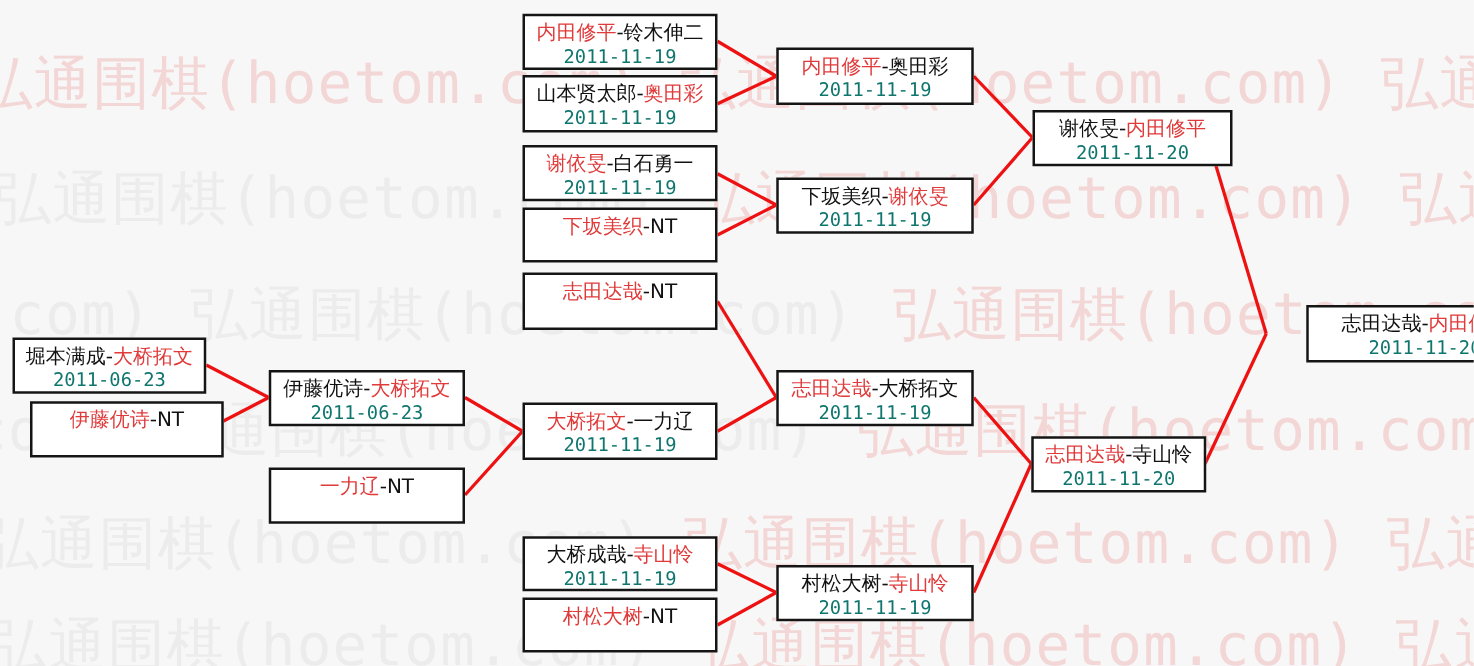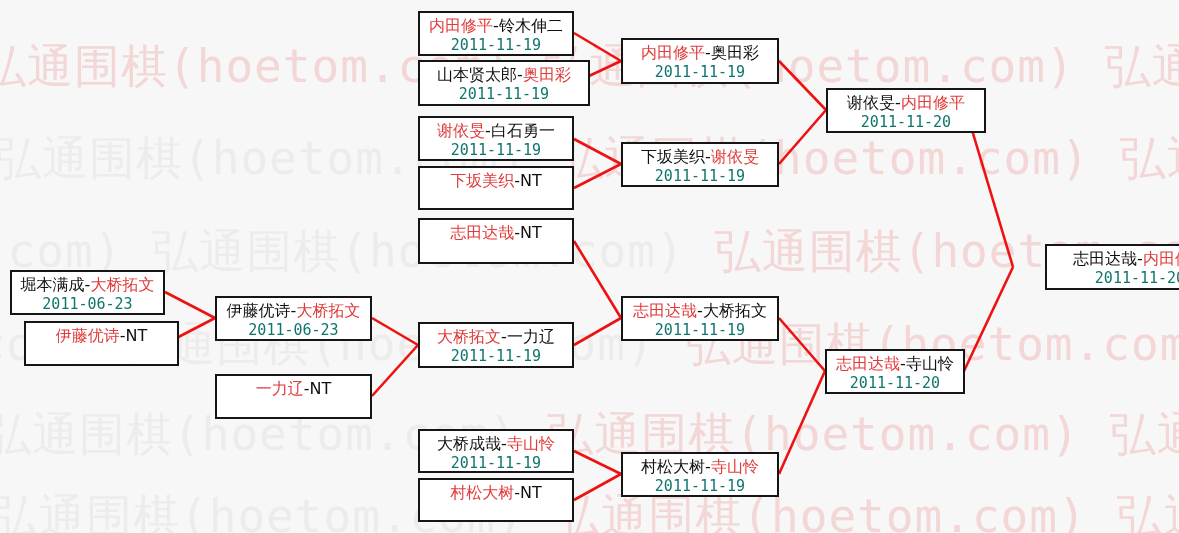--- a/index.html
+++ b/index.html
@@ -115,21 +115,21 @@
   </div>
   <div class="box" style="left:215px;top:374px;width:157px;height:45px">
     <div class="players"><span class="p1 winner">一力辽</span><span class="sep">-</span><span class="p2">NT</span></div>
     <div class="date"></div>
   </div>
 
   <div class="box" style="left:418px;top:11px;width:156px;height:45px">
     <div class="players"><span class="p1 winner">内田修平</span><span class="sep">-</span><span class="p2">铃木伸二</span></div>
     <div class="date">2011-11-19</div>
   </div>
-  <div class="box" style="left:418px;top:60px;width:172px;height:46px">
+  <div class="box" style="left:418px;top:60px;width:156px;height:46px">
     <div class="players"><span class="p1">山本贤太郎</span><span class="sep">-</span><span class="p2 winner">奥田彩</span></div>
     <div class="date">2011-11-19</div>
   </div>
   <div class="box" style="left:418px;top:116px;width:156px;height:45px">
     <div class="players"><span class="p1 winner">谢依旻</span><span class="sep">-</span><span class="p2">白石勇一</span></div>
     <div class="date">2011-11-19</div>
   </div>
   <div class="box" style="left:418px;top:166px;width:156px;height:44px">
     <div class="players"><span class="p1 winner">下坂美织</span><span class="sep">-</span><span class="p2">NT</span></div>
     <div class="date"></div>

